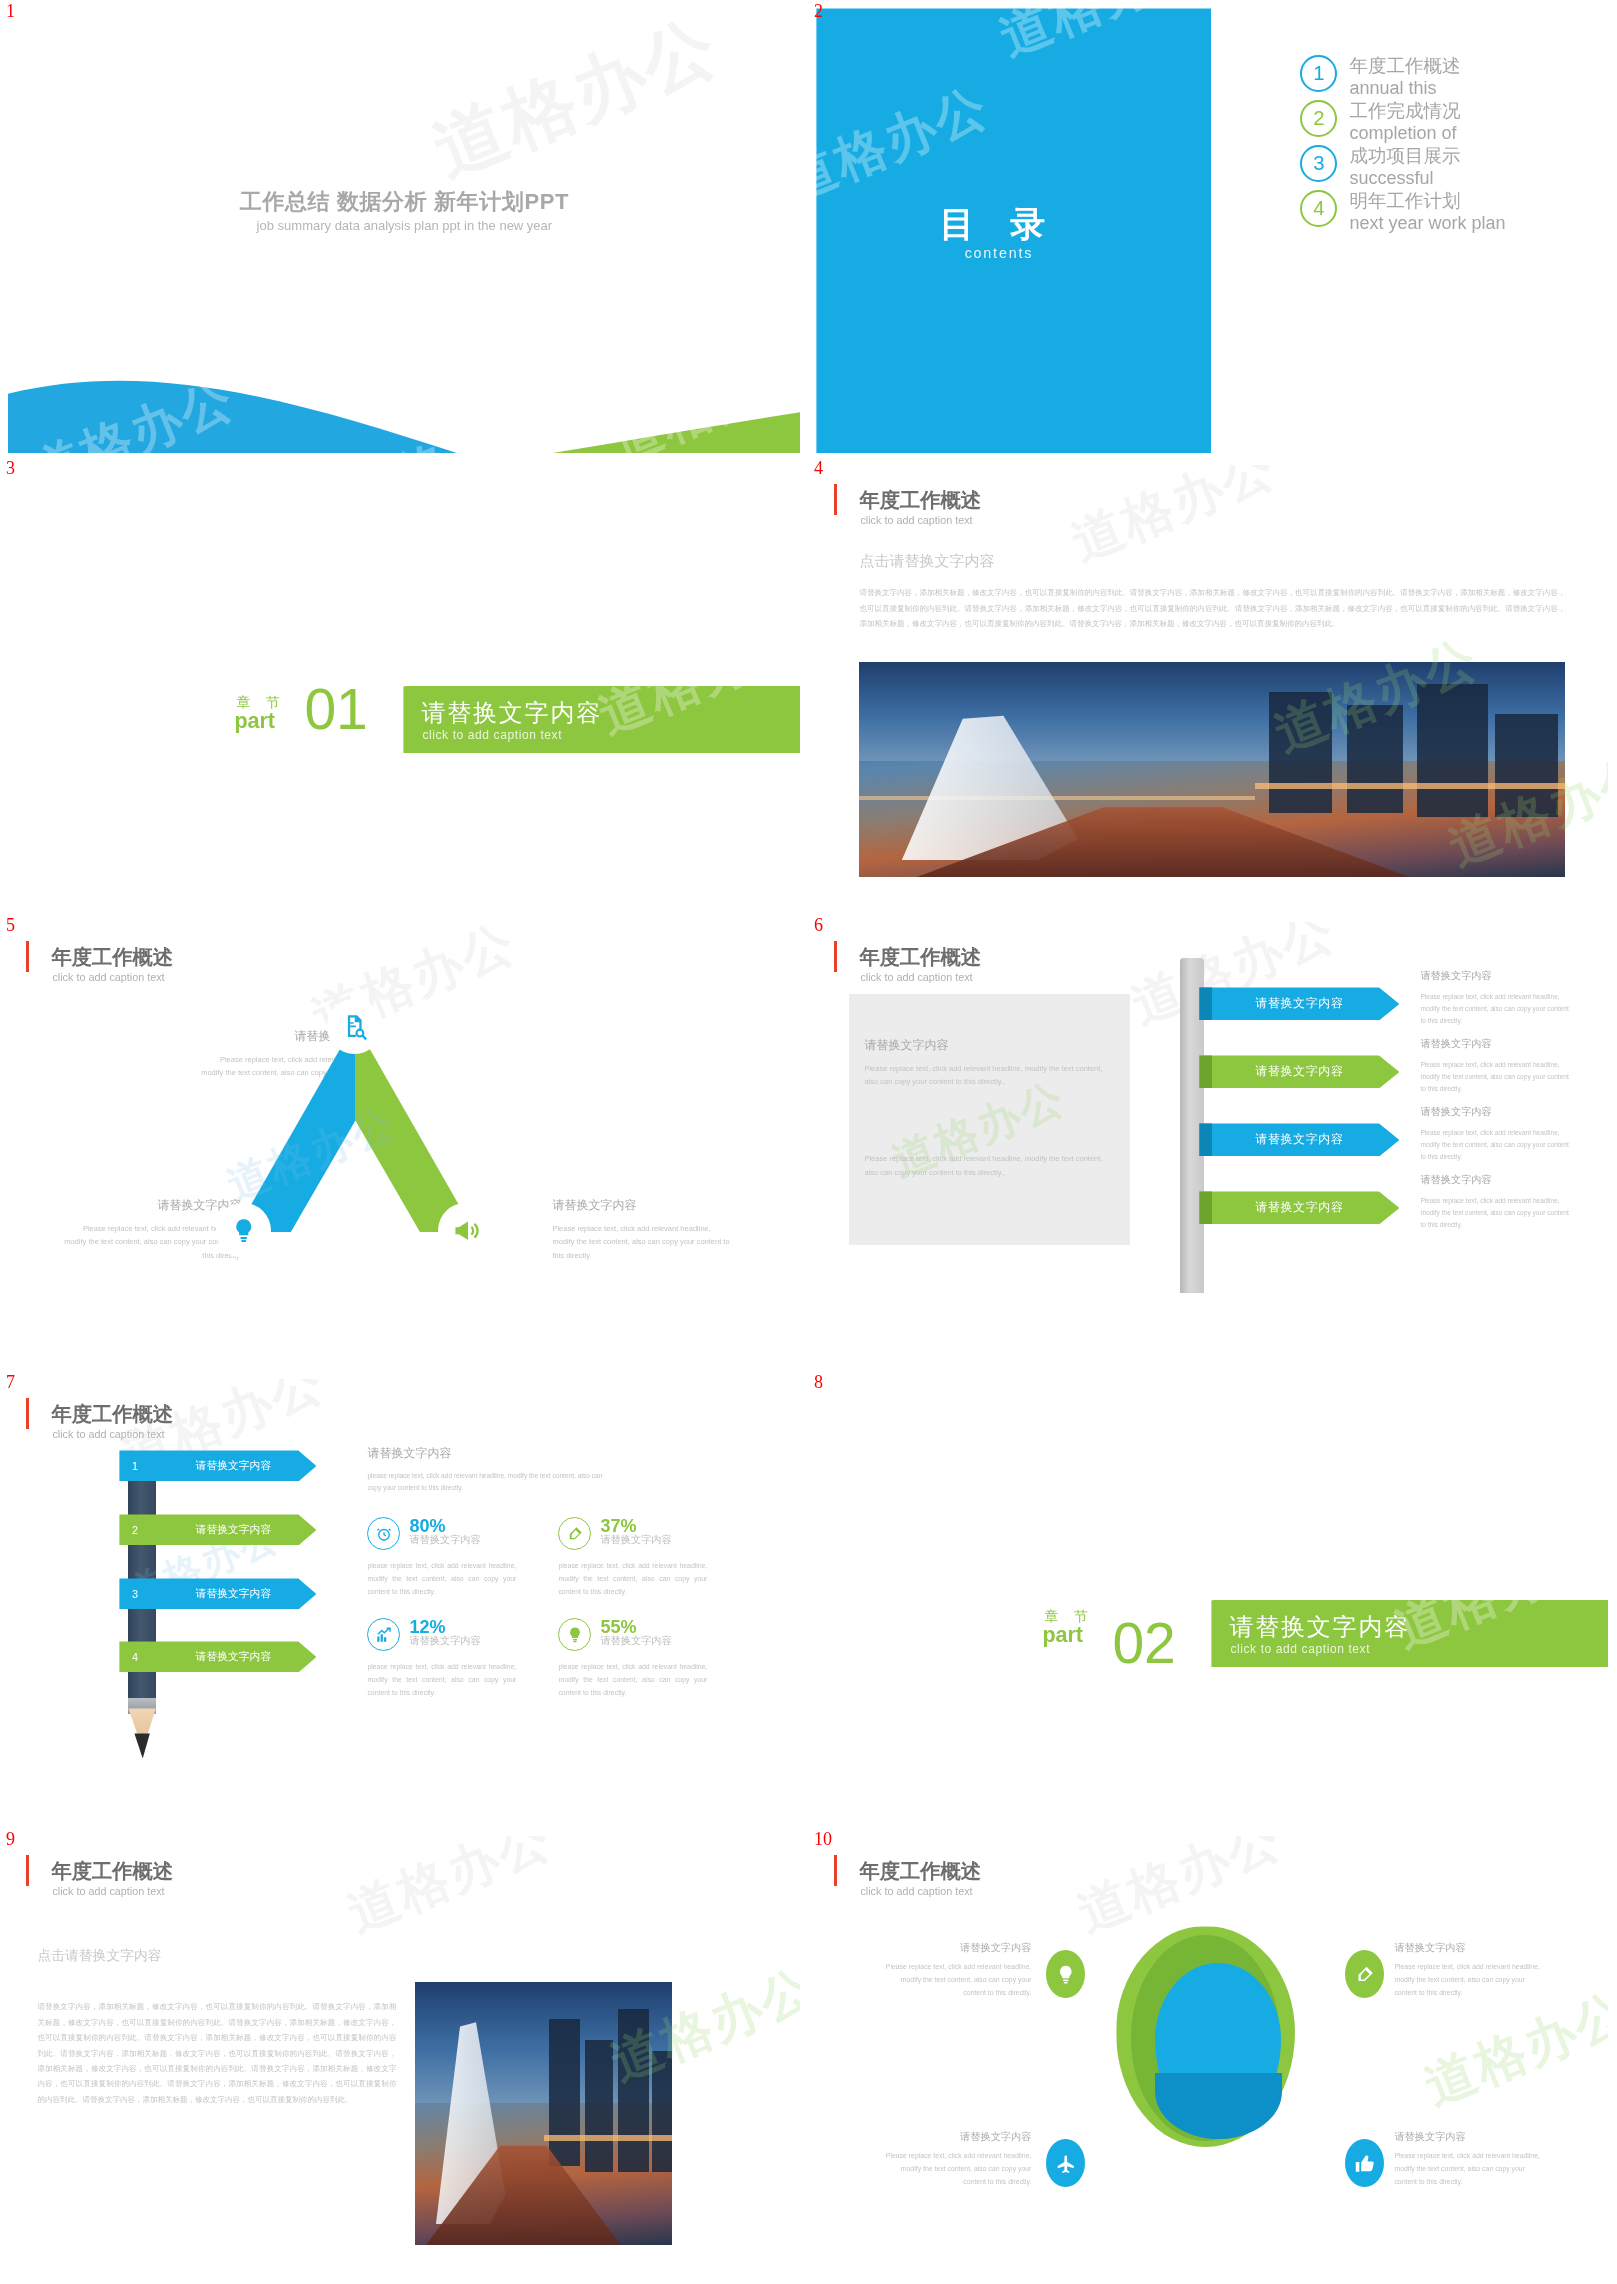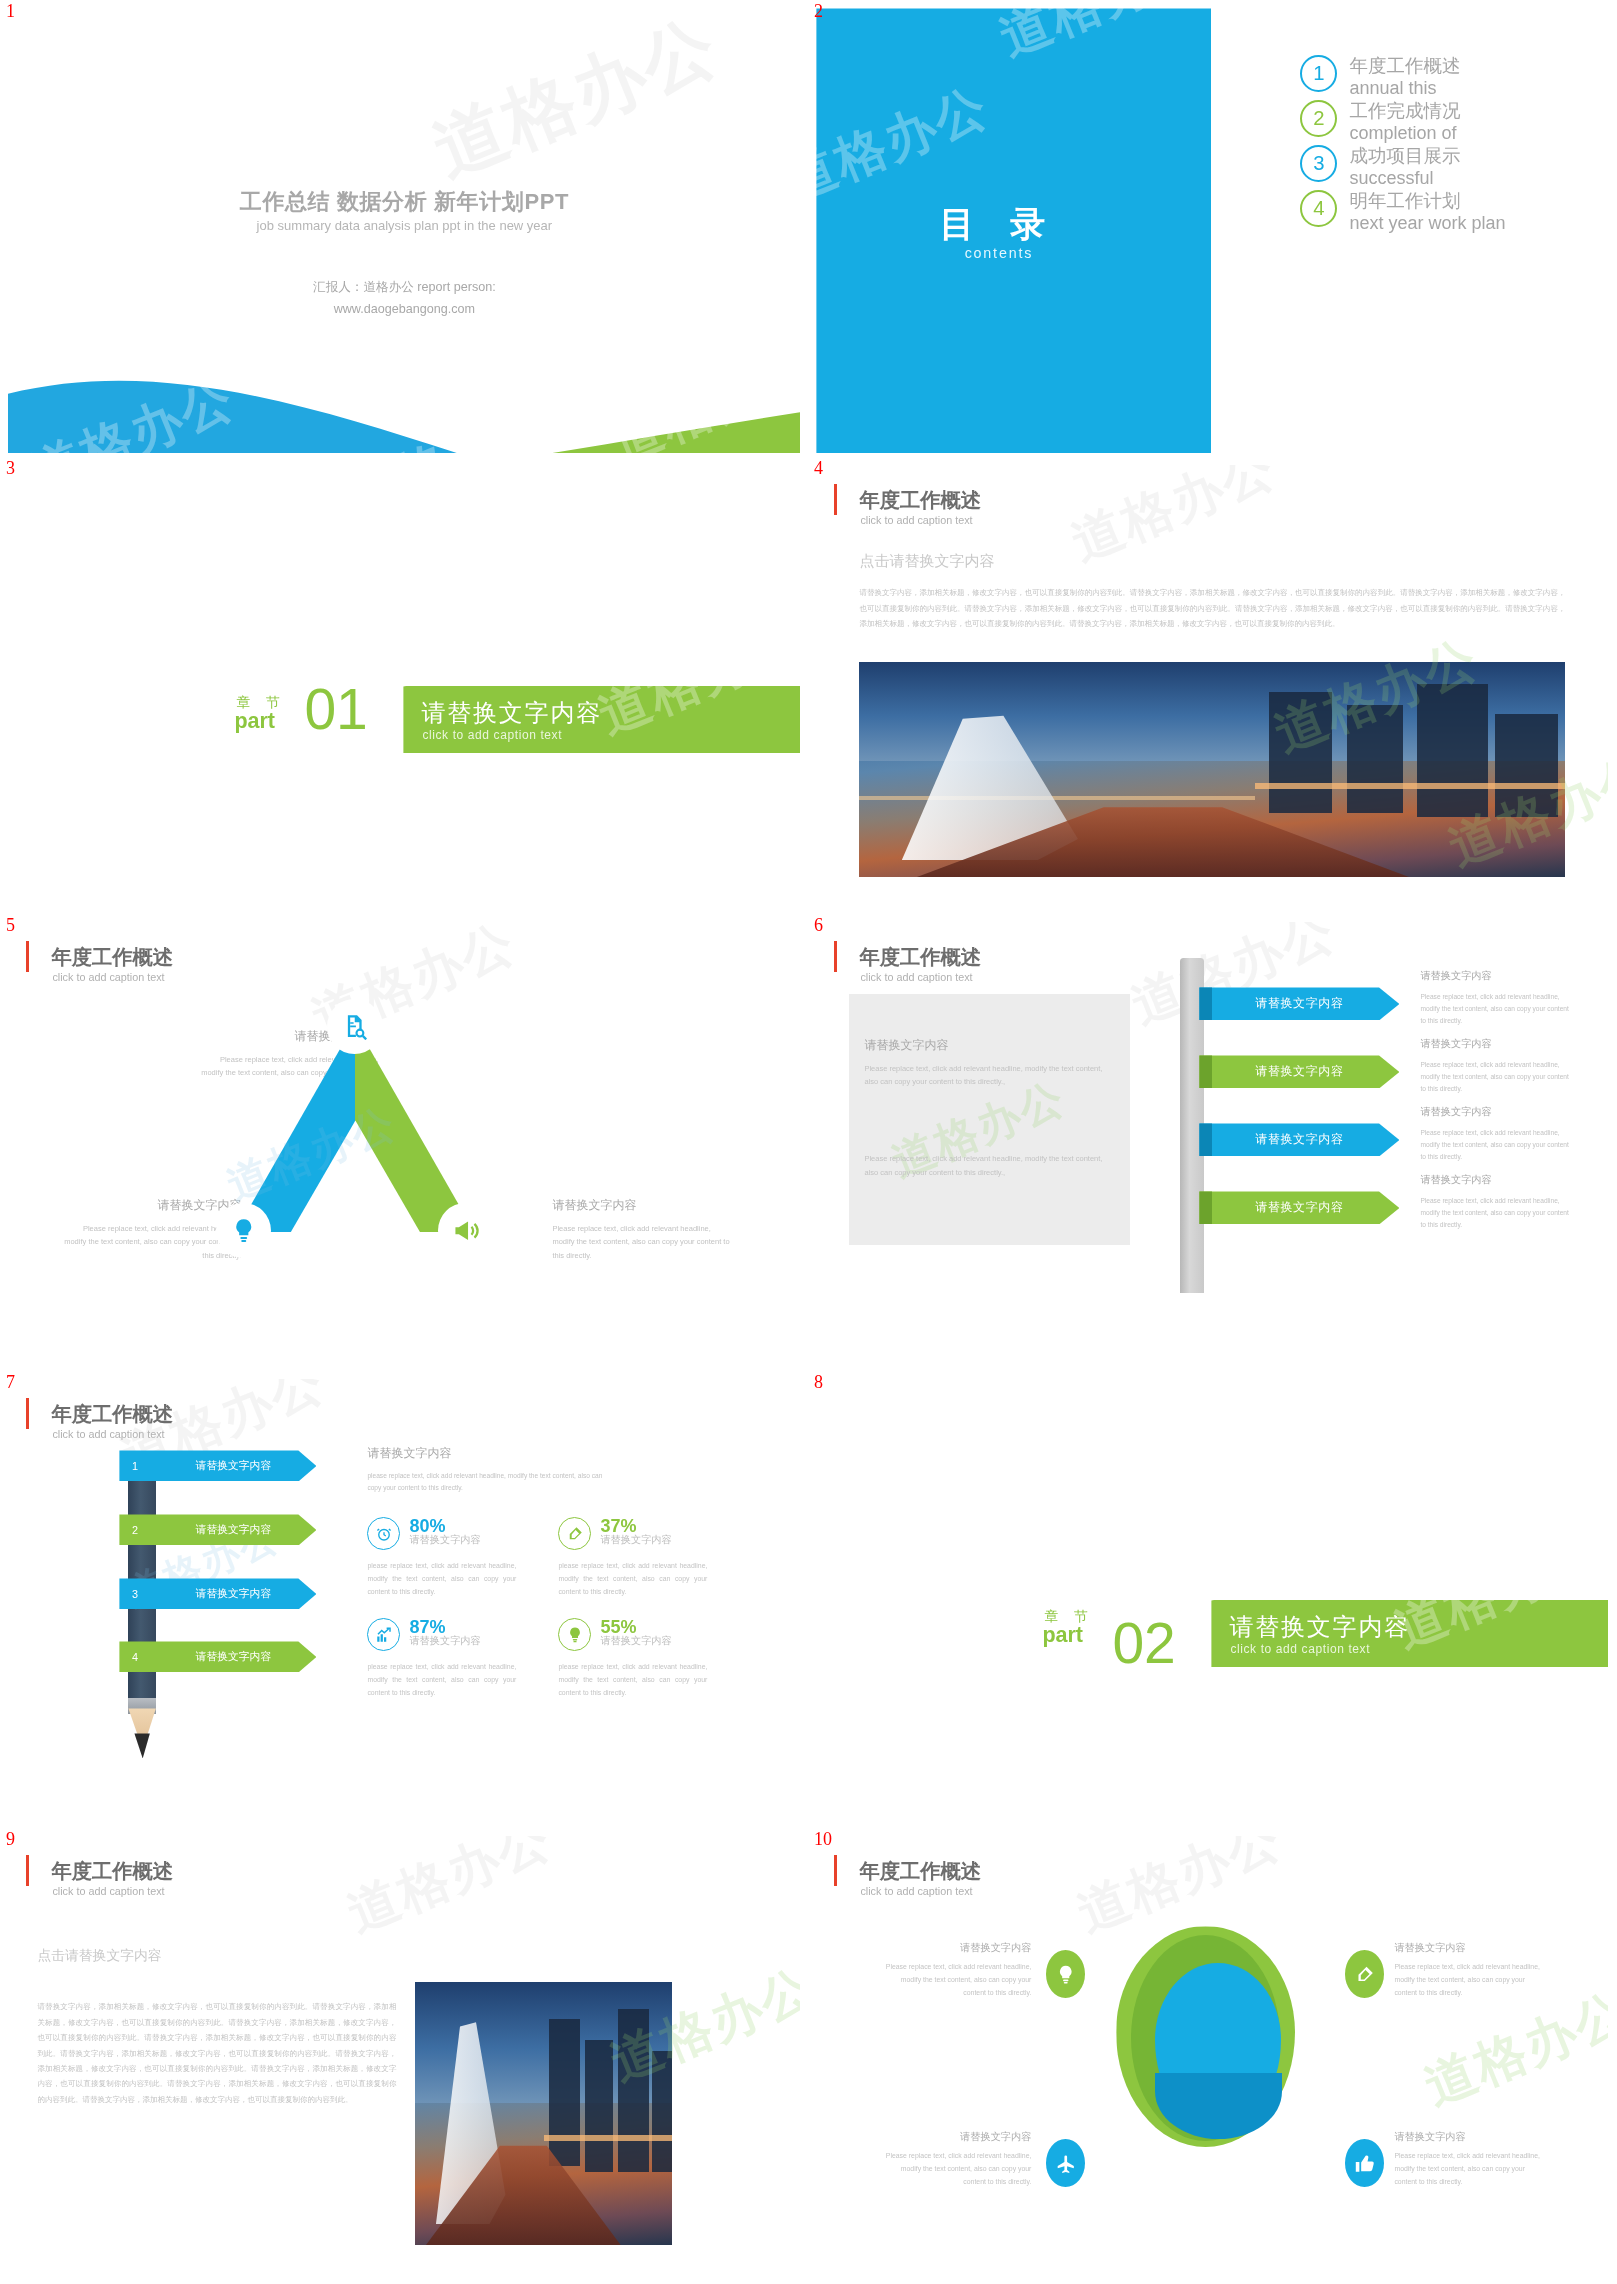--- a/index.html
+++ b/index.html
@@ -309,24 +309,20 @@
 <body>
 
 <div class="deck">
 
   <div class="slide s1">
     <div class="slide-num">1</div>
     <div class="slide-inner">
       <div class="wm gy" style="left:419px; top:42px; font-size:72px;">道格办公</div>
       <div class="sub1">工作总结 数据分析 新年计划PPT</div>
       <div class="sub2">job summary  data analysis plan ppt in the new year</div>
-      <div class="rep">
-        <div>汇报人：道格办公 report person:</div>
-        <div>www.daogebangong.com</div>
-      </div>
       <div class="wave-blue"></div>
       <div class="wave-green"></div>
       <div class="wm w" style="left:18px; bottom:-18px;">道格办公</div>
       <div class="wm w" style="left:335px; bottom:-42px;">道格办公</div>
       <div class="wm w" style="left:598px; bottom:12px;">道格办公</div>
     </div>
   </div>
 
   <div class="slide s2">
     <div class="slide-num">2</div>
@@ -581,21 +577,21 @@
       <div class="stat" style="left:359px; top:239px;">
         <div class="ring">
           <svg viewBox="0 0 24 24" fill="#16ace3">
               <rect x="3" y="14" width="3" height="7"></rect>
               <rect x="7.5" y="11" width="3" height="10"></rect>
               <rect x="12" y="15" width="3" height="6"></rect>
               <path d="M4 11 9 6l3.4 3L19 3" fill="none" stroke="#16ace3" stroke-width="2"></path>
               <path d="M15.5 3H20v4.5" fill="none" stroke="#16ace3" stroke-width="2"></path>
             </svg>
         </div>
-        <div class="pct">87%</div>
+        <div class="pct">12%</div>
         <div class="lbl">请替换文字内容</div>
         <div class="desc">please replace text, click add relevant headline, modify the text content, also can copy your content to this directly.</div>
       </div>
 
       <div class="stat green" style="left:550px; top:239px;">
         <div class="ring">
           <svg viewBox="0 0 24 24" fill="#8dc63f">
               <path d="M12 2a6.5 6.5 0 0 0-4 11.6V16h8v-2.4A6.5 6.5 0 0 0 12 2z"></path>
               <rect x="9" y="17.4" width="6" height="1.8" rx="0.9"></rect>
               <rect x="9.8" y="20" width="4.4" height="1.8" rx="0.9"></rect>

